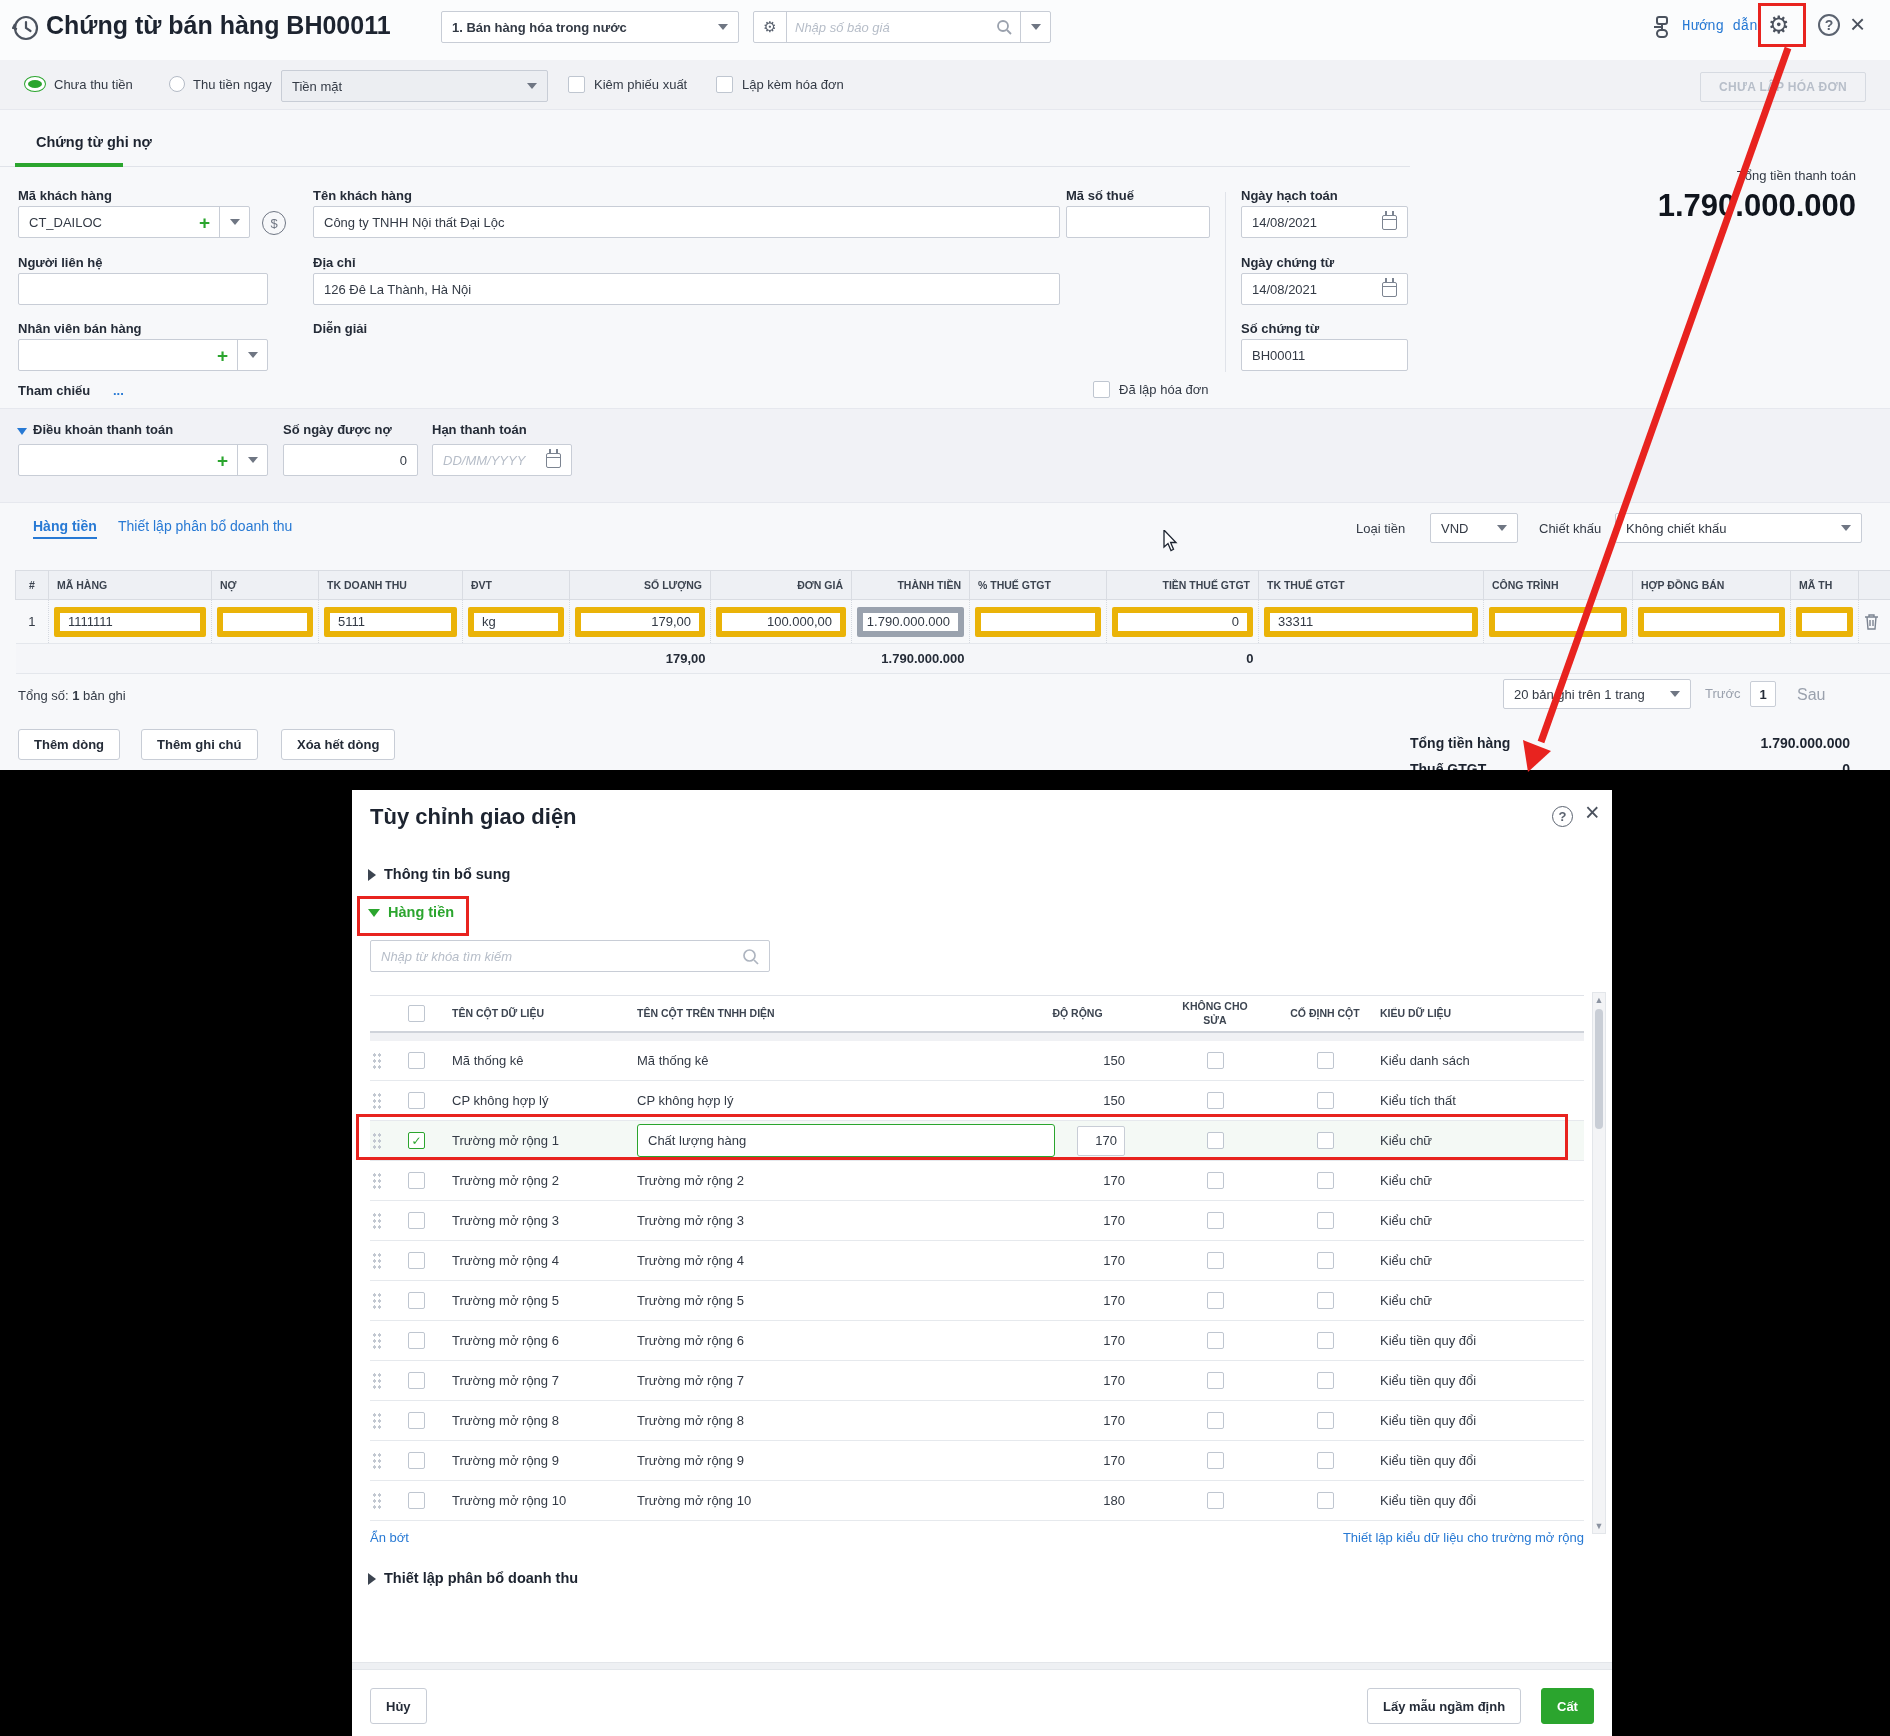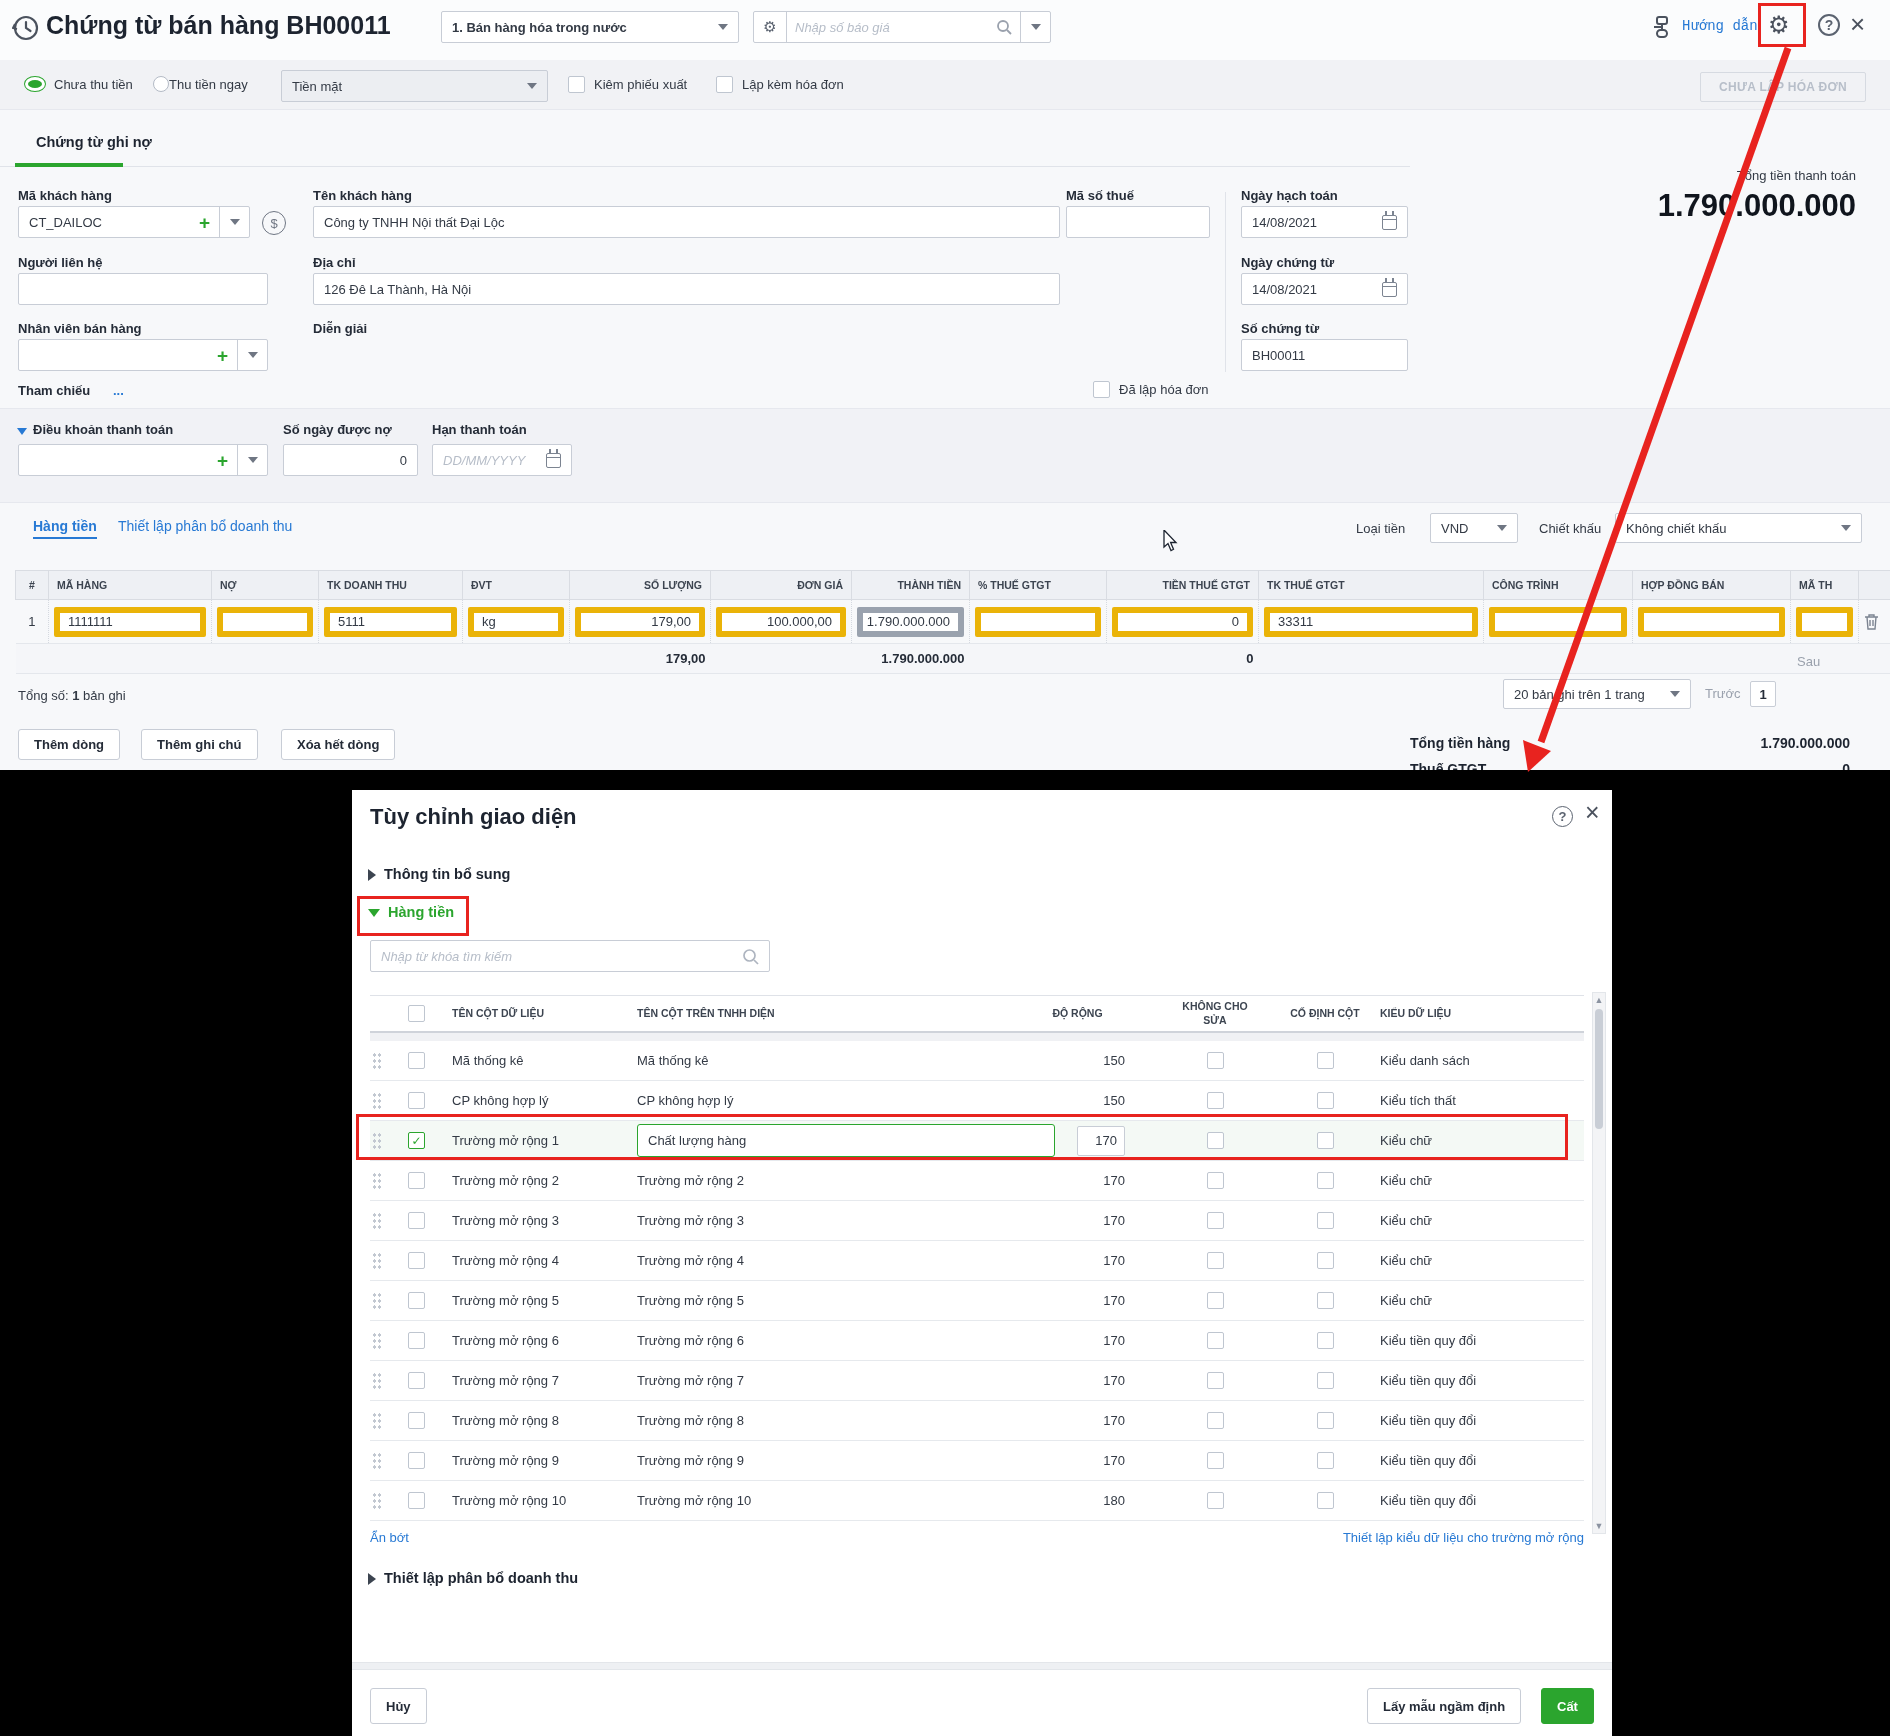--- a/index.html
+++ b/index.html
@@ -110,21 +110,21 @@
 
   <span class="abs" style="left:1768px;top:11px;font-size:24px;color:#4b525e;">⚙</span>
   <span class="abs" style="left:1818px;top:14px;width:22px;height:22px;border:2px solid #5b6370;border-radius:50%;display:flex;align-items:center;justify-content:center;font-size:14px;font-weight:bold;color:#5b6370;">?</span>
   <span class="abs" style="left:1850px;top:9px;font-size:26px;color:#4b525e;">×</span>
 
   <div class="abs" style="left:0;top:60px;width:1890px;height:50px;background:#f1f2f5;border-bottom:1px solid #e6e8ee;"></div>
   <div class="abs" style="left:24px;top:76px;display:flex;align-items:center;gap:8px;">
     <span class="radio sel"></span>
     <span class="txt">Chưa thu tiền</span>
   </div>
-  <div class="abs" style="left:153px;top:76px;display:flex;align-items:center;">
+  <div class="abs" style="left:169px;top:76px;display:flex;align-items:center;gap:8px;">
     <span class="radio"></span>
     <span class="txt">Thu tiền ngay</span>
   </div>
   <div class="abs sel" style="left:281px;top:70px;width:267px;background:#eceef2;">
     <span>Tiền mặt</span>
       <span class="caret"></span>
   </div>
   <div class="abs" style="left:568px;top:76px;display:flex;align-items:center;gap:9px;">
     <span class="cb"></span>
     <span class="txt">Kiêm phiếu xuất</span>
@@ -349,21 +349,21 @@
 
   <div class="abs txt" style="left:18px;top:688px;">
     <span>Tổng số:</span> <b>1</b> <span>bản ghi</span>
   </div>
   <div class="abs sel" style="left:1503px;top:679px;width:188px;height:30px;">
     <span>20 bản ghi trên 1 trang</span>
       <span class="caret"></span>
   </div>
   <div class="abs" style="left:1705px;top:686px;font-size:13px;color:#9aa1ad;">Trước</div>
   <div class="abs" style="left:1750px;top:681px;width:26px;height:26px;border:1px solid #c8cdd6;border-radius:2px;display:flex;align-items:center;justify-content:center;font-size:13px;font-weight:bold;color:#252c38;background:#fff;">1</div>
-  <div class="abs" style="left:1797px;top:654px;font-size:13px;color:#9aa1ad;">Sau</div>
+  <div class="abs" style="left:1797px;top:686px;font-size:16px;color:#9aa1ad;">Sau</div>
 
   <button class="btn abs" style="left:18px;top:729px;">Thêm dòng</button>
   <button class="btn abs" style="left:141px;top:729px;">Thêm ghi chú</button>
   <button class="btn abs" style="left:281px;top:729px;">Xóa hết dòng</button>
 
   <div class="abs" style="left:1410px;top:735px;font-size:14px;font-weight:bold;color:#1d2430;">Tổng tiền hàng</div>
   <div class="abs" style="left:1600px;top:735px;width:250px;text-align:right;font-size:14px;font-weight:bold;color:#1d2430;">1.790.000.000</div>
   <div class="abs" style="left:1410px;top:761px;font-size:14px;font-weight:bold;color:#1d2430;">Thuế GTGT</div>
   <div class="abs" style="left:1600px;top:761px;width:250px;text-align:right;font-size:14px;font-weight:bold;color:#1d2430;">0</div>
 

